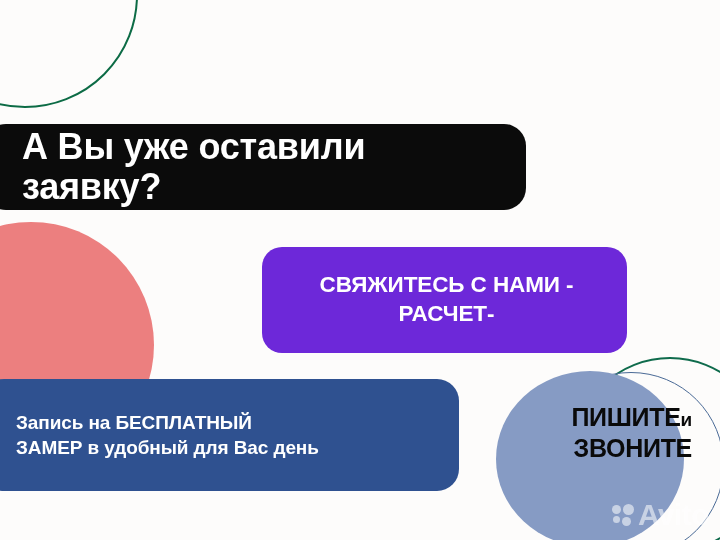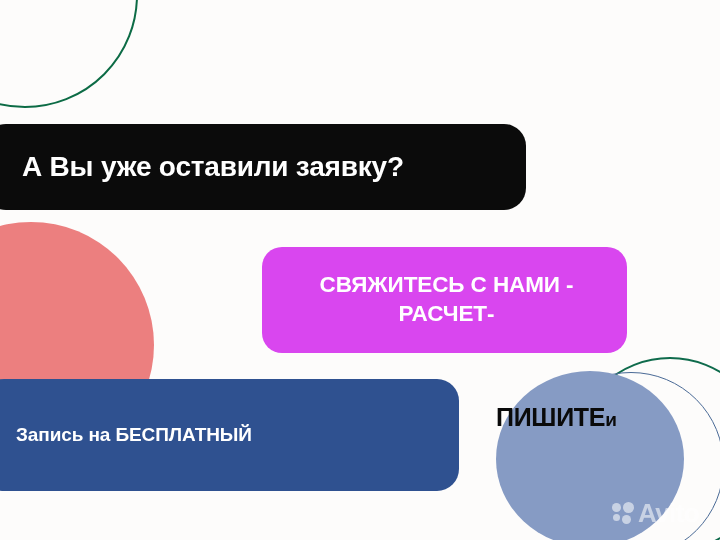--- a/index.html
+++ b/index.html
@@ -127,32 +127,32 @@
     top: 124px;
     width: 542px;
     height: 86px;
     background: #0b0b0b;
     border-radius: 22px;
     padding-left: 38px;
     padding-right: 20px;
   }
   .banner-black .banner-text {
     color: #ffffff;
-    font-size: 28px;
+    font-size: 36px;
     font-weight: 700;
     letter-spacing: -0.2px;
     line-height: 1.1;
   }
 
   .banner-red {
     left: 262px;
     top: 247px;
     width: 365px;
     height: 106px;
-    background: #d946ef;
+    background: #6d28d9;
     border-radius: 20px;
     padding-left: 16px;
     padding-right: 12px;
     justify-content: center;
   }
   .banner-red .banner-text {
     color: #ffffff;
     font-size: 22.5px;
     font-weight: 700;
     line-height: 1.28;
@@ -177,21 +177,21 @@
     line-height: 1.34;
     letter-spacing: -0.1px;
   }
 
   
   .circle-text {
     position: absolute;
     left: 496px;
     top: 402px;
     width: 196px;
-    text-align: left;
+    text-align: right;
     color: #0a0a0a;
     font-size: 25px;
     font-weight: 700;
     line-height: 1.25;
     letter-spacing: -0.3px;
   }
   .circle-text .lc {
     font-size: 19px;
   }
 
@@ -214,21 +214,21 @@
     position: absolute;
     display: block;
     border-radius: 50%;
     background: #ffffff;
   }
   .wm-dots i:nth-child(1) { left: 0px;  top: 1px;  width: 9px;  height: 9px; }
   .wm-dots i:nth-child(2) { left: 11px; top: 0px;  width: 11px; height: 11px; }
   .wm-dots i:nth-child(3) { left: 1px;  top: 12px; width: 7px;  height: 7px; }
   .wm-dots i:nth-child(4) { left: 10px; top: 13px; width: 9px;  height: 9px; }
   .wm-label {
-    font-size: 26px;
+    font-size: 30px;
     font-weight: 700;
     color: #ffffff;
     line-height: 1;
     letter-spacing: -0.6px;
   }
 </style>
 </head>
 <body>
 
 <div class="canvas">
@@ -246,25 +246,27 @@
 
   <div class="banner banner-red">
     <div class="banner-text">
       <span>СВЯЖИТЕСЬ С НАМИ - РАСЧЕТ-</span><br>
     </div>
   </div>
 
   <div class="banner banner-blue">
     <div class="banner-text">
       <span>Запись на БЕСПЛАТНЫЙ</span><br>
+      <span>ЗАМЕР в удобный для Вас день</span>
     </div>
   </div>
 
   <div class="circle-text">
     <span>ПИШИТЕ</span><span class="lc">и</span><br>
+    <span>ЗВОНИТЕ</span>
   </div>
 
   <div class="watermark">
     <span class="wm-dots">
       <i></i>
         <i></i>
         <i></i>
         <i></i>
     </span>
     <span class="wm-label">Avito</span>

